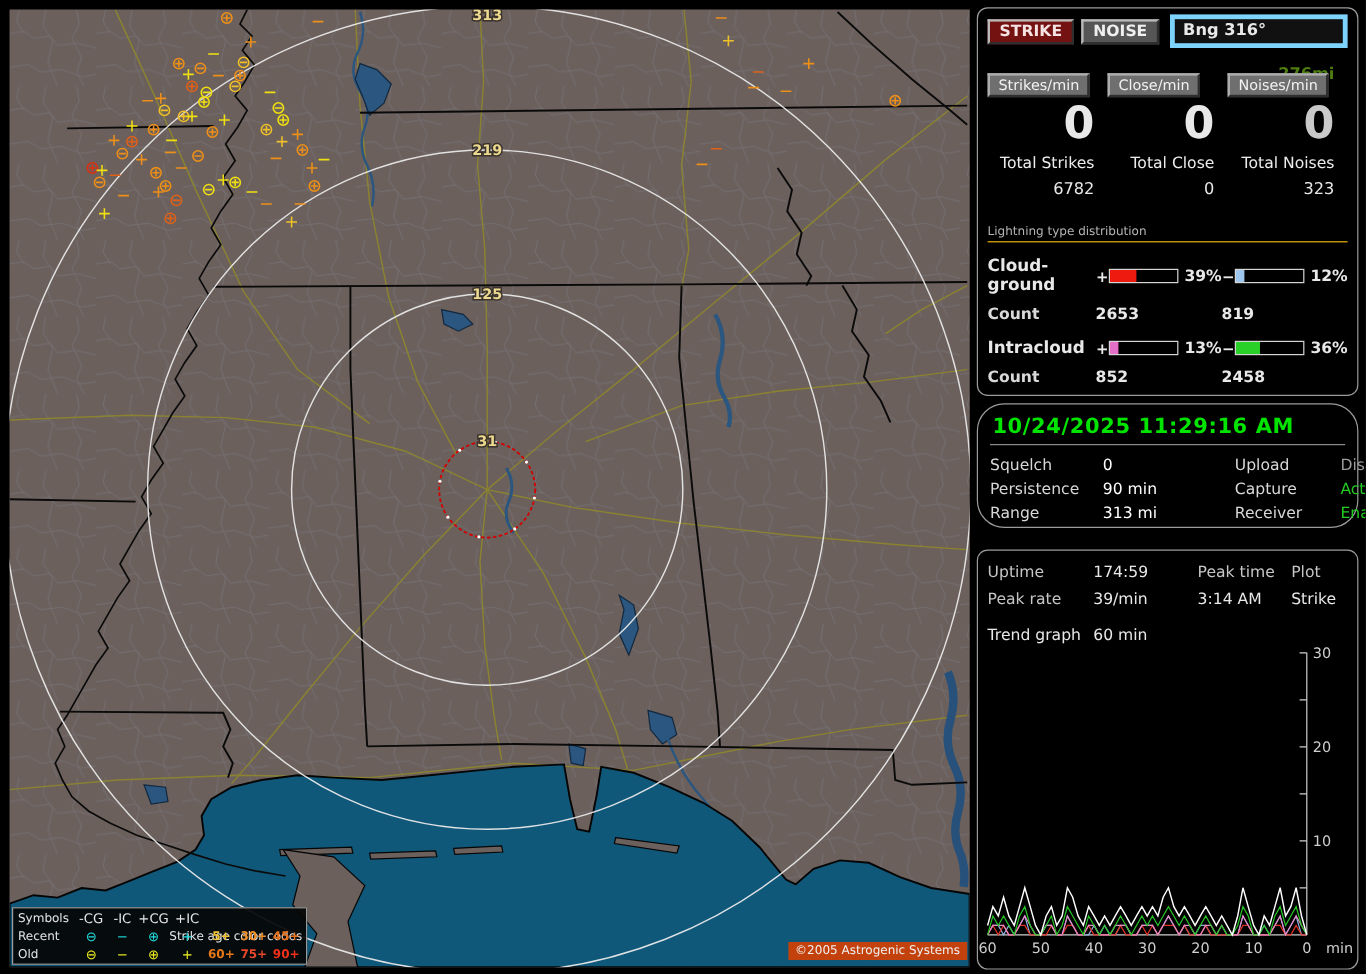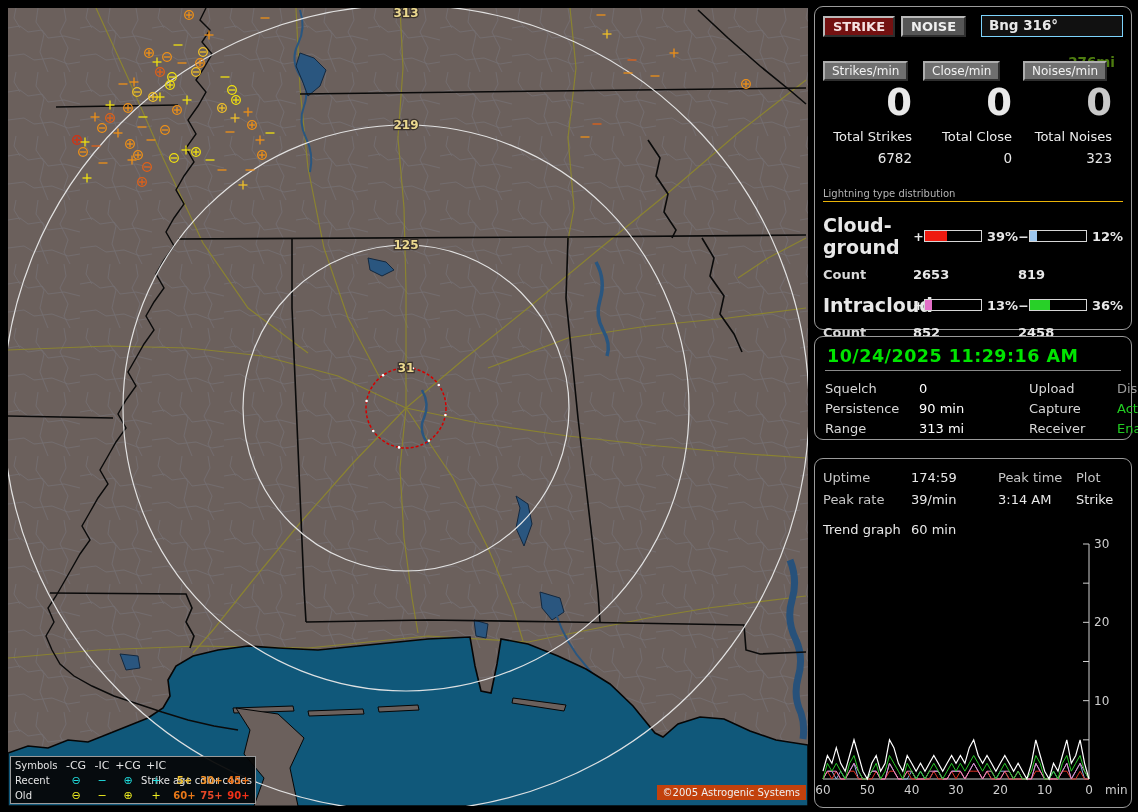--- a/index.html
+++ b/index.html
@@ -14,44 +14,44 @@
   .lgrow .t{color:#e4e4e4;}
   .lgrow .sym{text-align:center;font-size:11px;}
   .lgrow .age{text-align:center;font-weight:bold;}
   .lgtitle{grid-column:5 / span 4;color:#e4e4e4;text-align:center;}
   #copyright{position:absolute;right:2px;top:777px;background:#c2410c;color:#f0f0f0;
              font-size:10px;padding:2px 6px;}
   
   .panel{position:absolute;left:814px;width:318px;background:#000;border:1px solid #9b9b9b;
          border-radius:9px;box-sizing:border-box;}
   #p1{top:6px;height:324px;padding:9px 8px;}
-  #p2{top:336px;height:104px;padding:8px 10px;}
+  #p2{top:336px;height:104px;padding:8px 10px;border-radius:23px;}
   #p3{top:458px;height:350px;padding:8px 6px;}
   .btnrow{display:flex;align-items:center;height:20px;}
   .btn3d{font-weight:bold;font-size:13px;padding:1px 8px;margin-right:6px;cursor:pointer;
          border:2px solid;border-color:#b9b9b9 #2e2e2e #2e2e2e #b9b9b9;}
   #btn-strike{background:#741111;color:#f5e2e2;}
   #btn-noise{background:#565656;color:#efefef;}
-  #bngbox{margin-left:auto;background:#111;border:1px solid #7dd3fc;height:20px;line-height:18px;
+  #bngbox{margin-left:auto;background:#111;border:4px solid #7dd3fc;height:20px;line-height:18px;
           padding:0 7px;font-weight:bold;font-size:13.5px;display:flex;gap:10px;}
   #bngbox .dist{color:#4d7c0f;margin-top:37px;}
   .cols3{display:flex;margin-top:24px;}
   .cols3 .col{width:101px;text-align:right;padding-right:11px;box-sizing:border-box;}
   .chip{display:inline-block;background:#6f6f6f;color:#f2f2f2;font-size:12px;padding:1px 7px;
         border:2px solid;border-color:#adadad #2e2e2e #2e2e2e #adadad;cursor:default;}
   .chipwrap{text-align:left;}
   .bigzero{font-size:37px;font-weight:bold;line-height:40px;margin-top:2px;}
   .col:nth-child(3) .bigzero{color:#c9c9c9;}
   .tlabel{font-size:13px;color:#ececec;margin-top:6px;white-space:nowrap;}
   .tvalue{font-size:13.5px;margin-top:6px;}
   #dist{margin-top:22px;}
   #dist-title{color:#b4b4b4;font-size:10px;padding-bottom:2px;border-bottom:1px solid #eab308;}
   .drow{display:grid;grid-template-columns:90px 11px 58px 36px 11px 58px 36px;align-items:center;
         margin-top:12px;font-size:12.5px;}
-  .drow .dl{font-weight:bold;font-size:19px;}
+  .drow .dl{font-weight:bold;font-size:14px;}
   .sign{text-align:center;font-weight:bold;}
   .bar{height:10px;border:1px solid #d6d6d6;background:#000;}
   .bar .fill{height:100%;}
   .pct{font-weight:bold;padding-left:5px;font-size:13px;}
   .crow{display:grid;grid-template-columns:90px 105px 1fr;margin-top:9px;font-size:13px;font-weight:bold;}
   .crow .cl{color:#d9d9d9;}
   
   #dt{color:#00e400;font-weight:bold;font-size:17.5px;letter-spacing:.5px;padding:1px 2px 4px;}
   #p2 hr{border:none;border-top:1px solid #8a8a8a;margin:0 0 8px;}
   .srow{display:grid;grid-template-columns:94px 110px 88px 1fr;font-size:13px;line-height:20px;}

